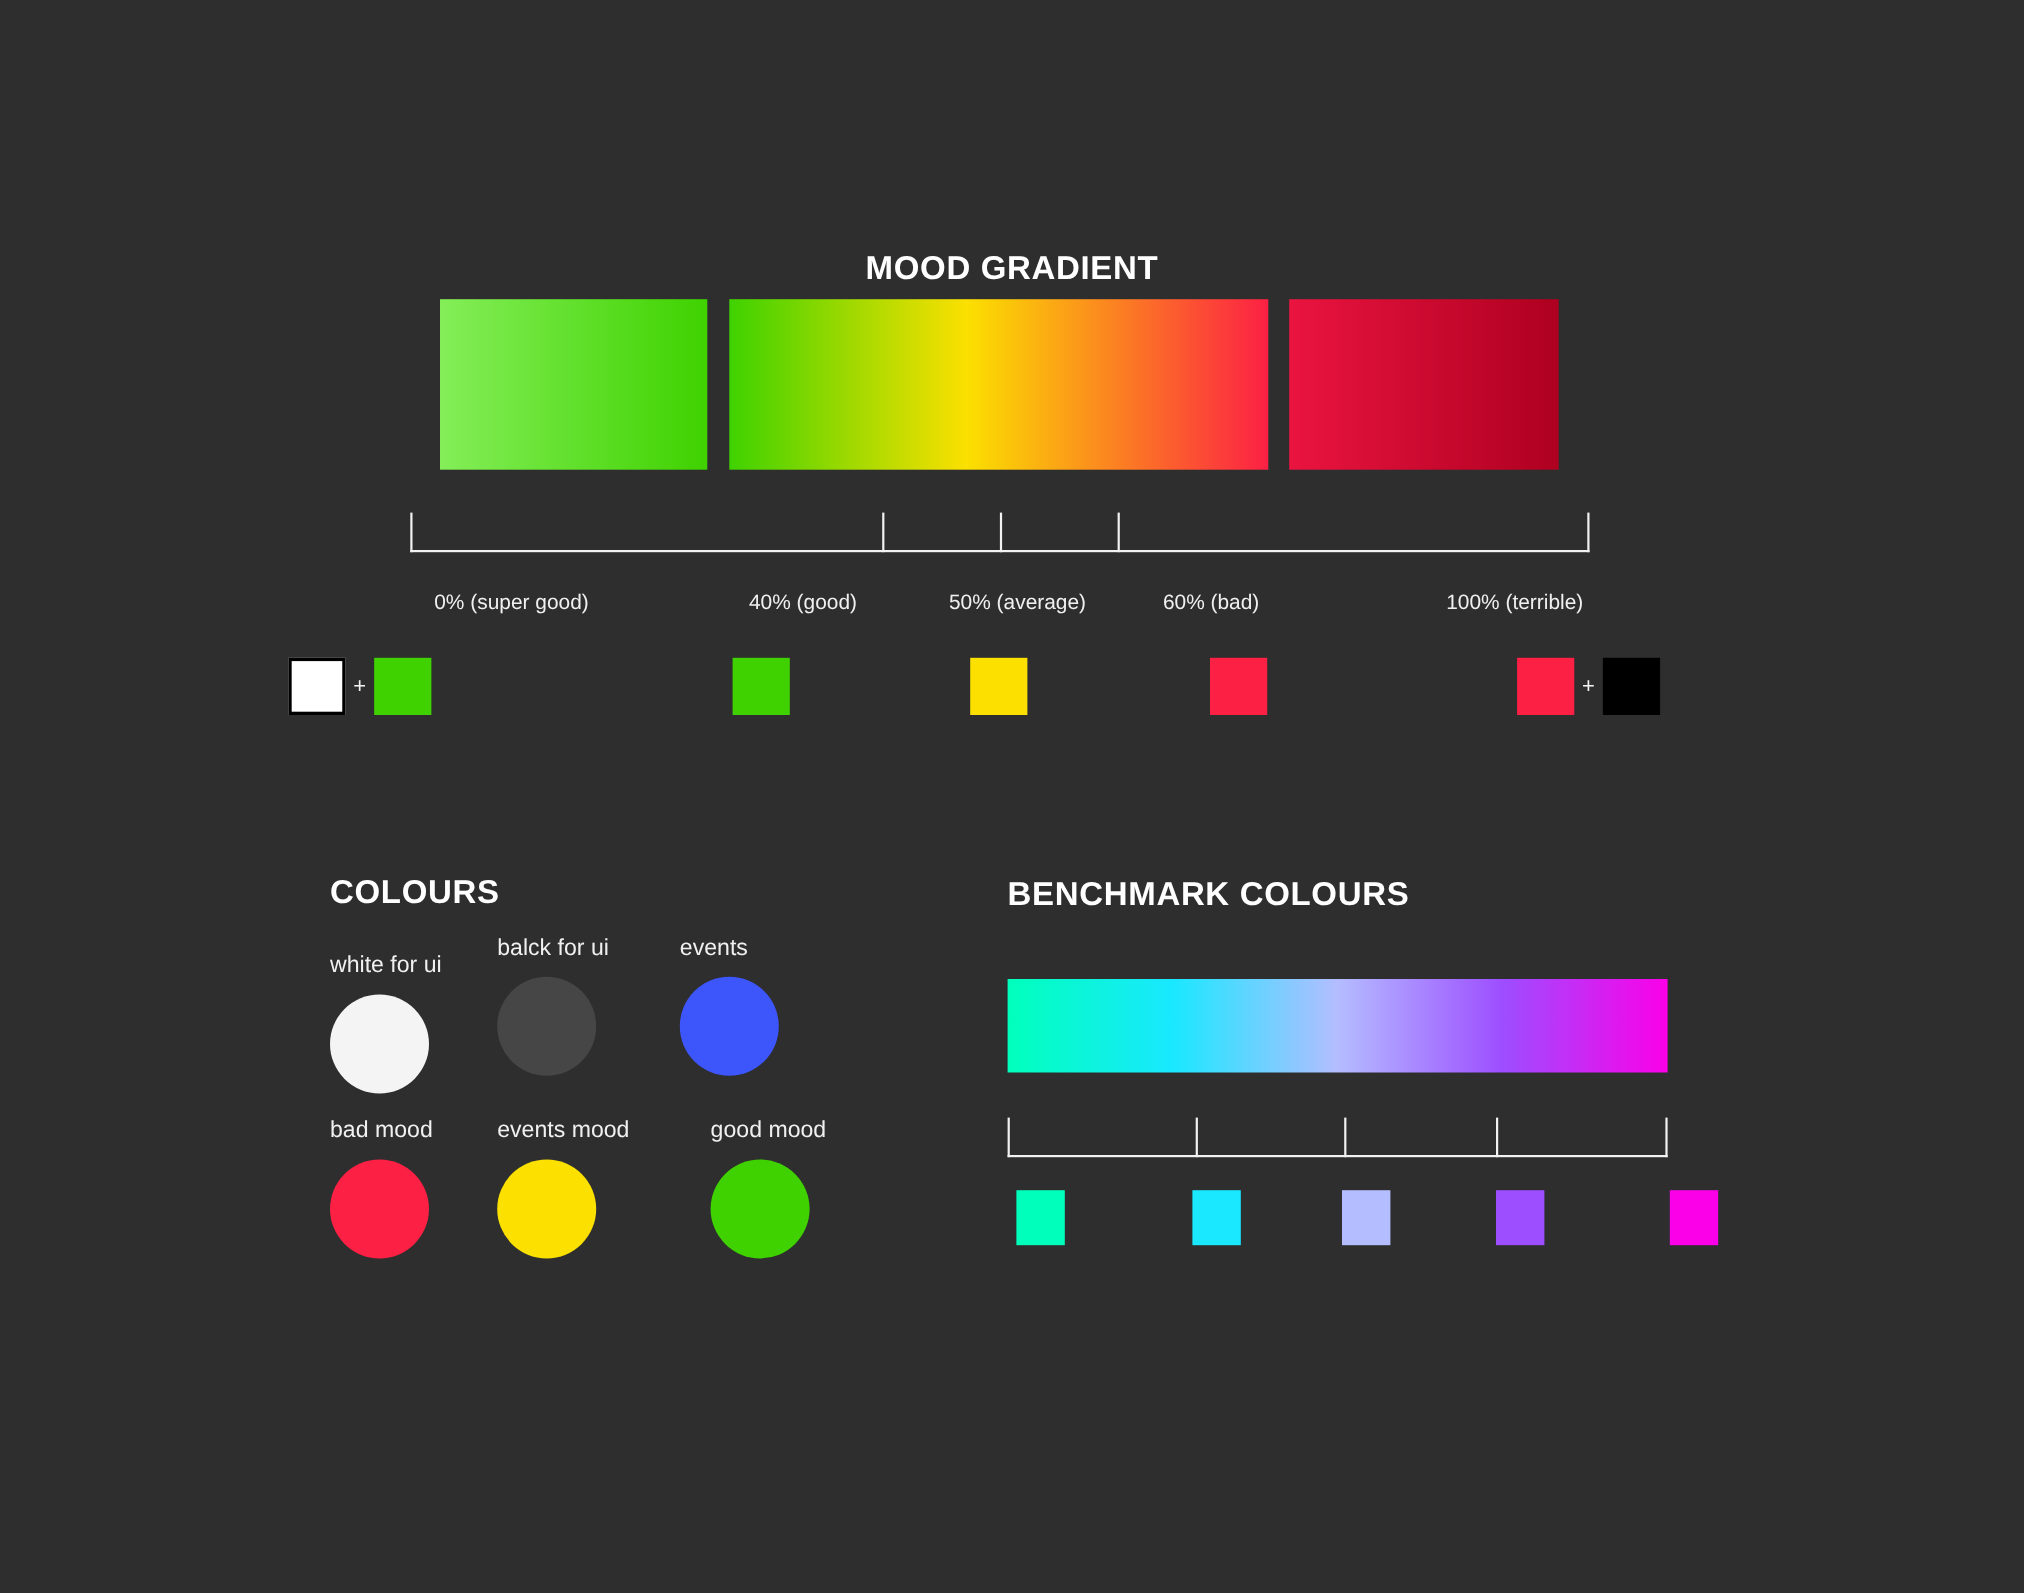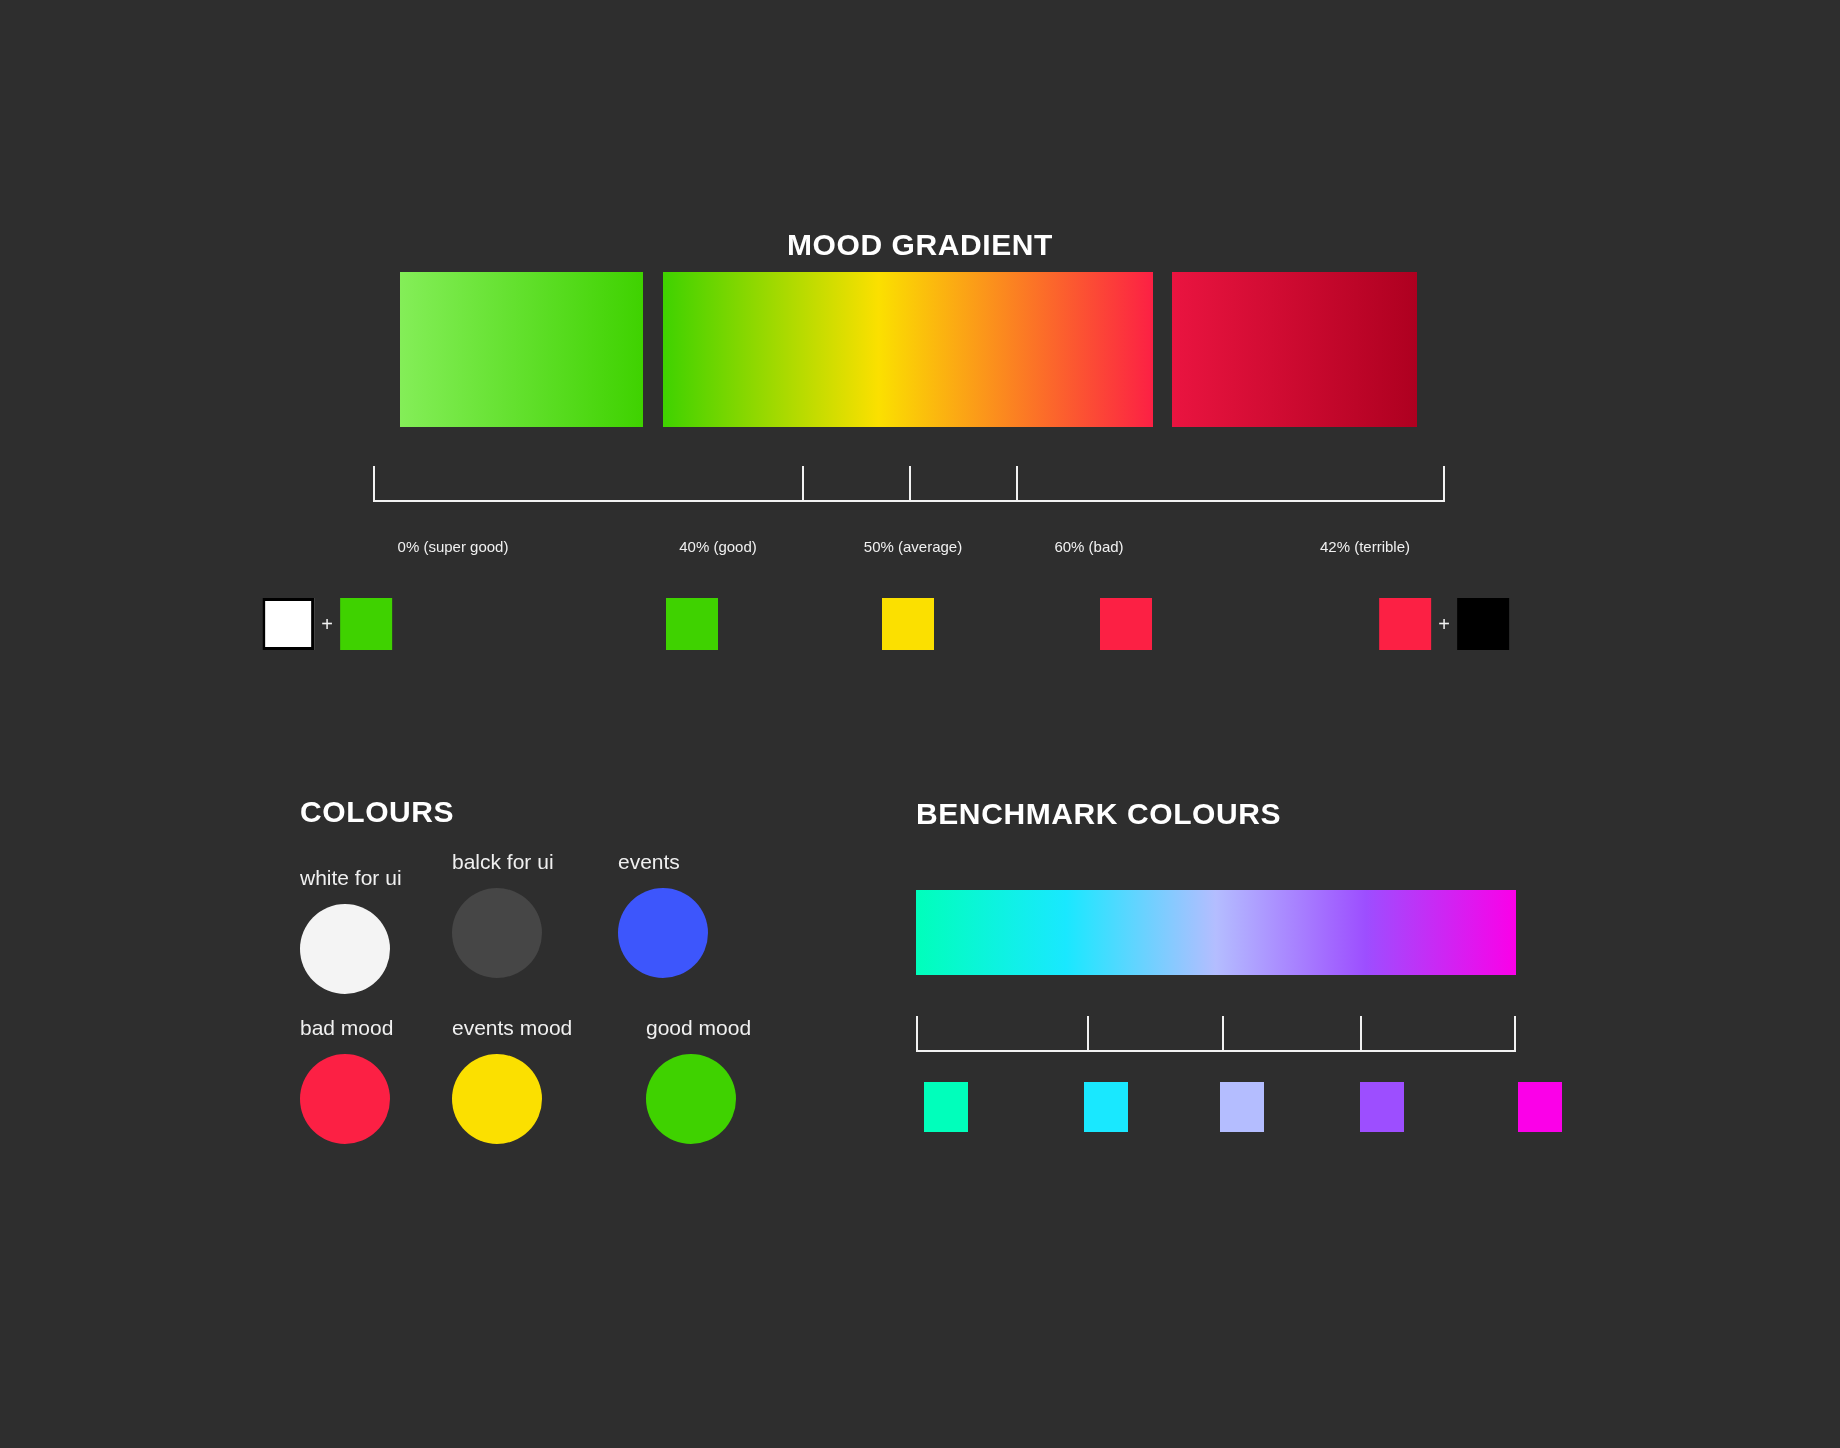--- a/index.html
+++ b/index.html
@@ -23,23 +23,24 @@
   }
 
   
   .section-title {
     font-size: 30px;
     font-weight: bold;
     letter-spacing: 0.6px;
     color: #ffffff;
   }
   .scale-label {
-    font-size: 15px;
+    font-size: 19px;
     color: #f0f0f0;
     white-space: nowrap;
+    margin-left: 12px;
   }
   .swatch-label {
     font-size: 21px;
     color: #f0f0f0;
     white-space: nowrap;
   }
 
   
   #mood-section {
     position: absolute;
@@ -241,21 +242,21 @@
         <div class="bracket-tick" style="left: calc(50%);"></div>
         <div class="bracket-tick" style="left: calc(60%);"></div>
         <div class="bracket-tick" style="left: calc(100% - 2px);"></div>
       </div>
 
     <div class="mood-scale-labels">
         <span class="scale-label" style="left: 453px;">0% (super good)</span>
         <span class="scale-label" style="left: 718px;">40% (good)</span>
         <span class="scale-label" style="left: 913px;">50% (average)</span>
         <span class="scale-label" style="left: 1089px;">60% (bad)</span>
-        <span class="scale-label" style="left: 1365px;">42% (terrible)</span>
+        <span class="scale-label" style="left: 1365px;">100% (terrible)</span>
       </div>
 
     <div id="mood-swatches">
         <div class="mood-swatch-group" style="left: 327px;">
           <span class="sq bordered" style="background: rgb(255, 255, 255);"></span>
           <span class="plus-sign">+</span>
           <span class="sq" style="background: rgb(63, 210, 0);"></span>
         </div>
         <div class="mood-swatch-group" style="left: 692px;">
           <span class="sq" style="background: rgb(63, 210, 0);"></span>

